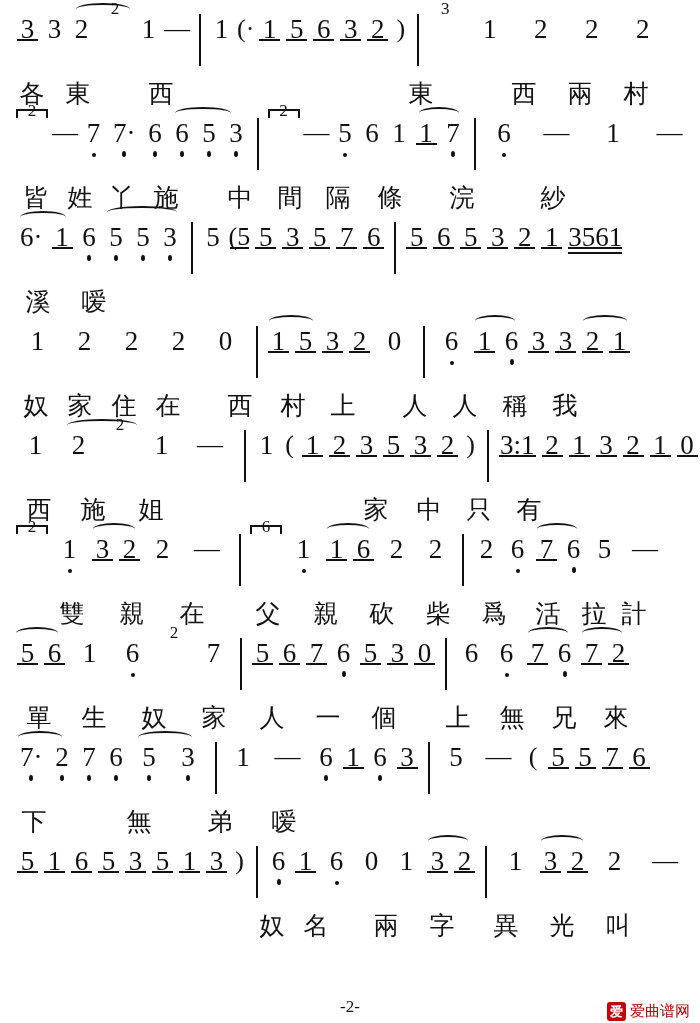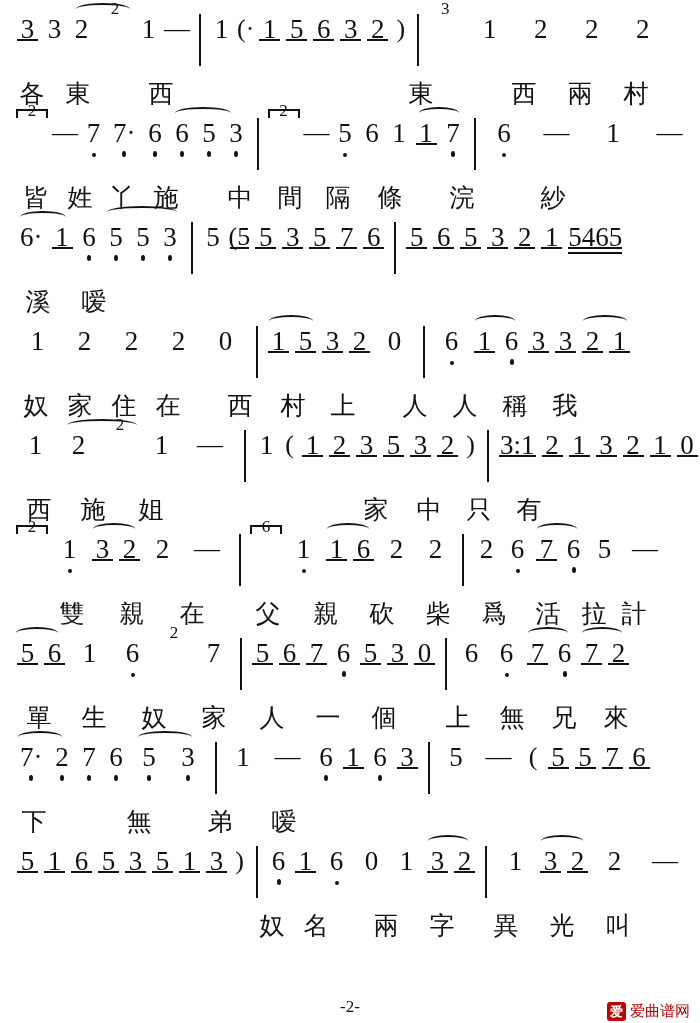--- a/index.html
+++ b/index.html
@@ -231,21 +231,21 @@
         <div class="barline"></div>
       </div>
       <div class="measure">
         <div class="notes">
           <span class="note u1">5</span>
           <span class="note u1">6</span>
           <span class="note u1">5</span>
           <span class="note u1">3</span>
           <span class="note u1">2</span>
           <span class="note u1">1</span>
-          <span class="note u2" style="padding:0 3px;">5465</span>
+          <span class="note u2" style="padding:0 3px;">3561</span>
         </div>
       </div>
     </div>
     <div class="lyrics">
       <span class="lyr" style="width:48px;">溪</span>
       <span class="lyr" style="width:64px;">嗳</span>
     </div>
   </div>
 
   <div class="system">

